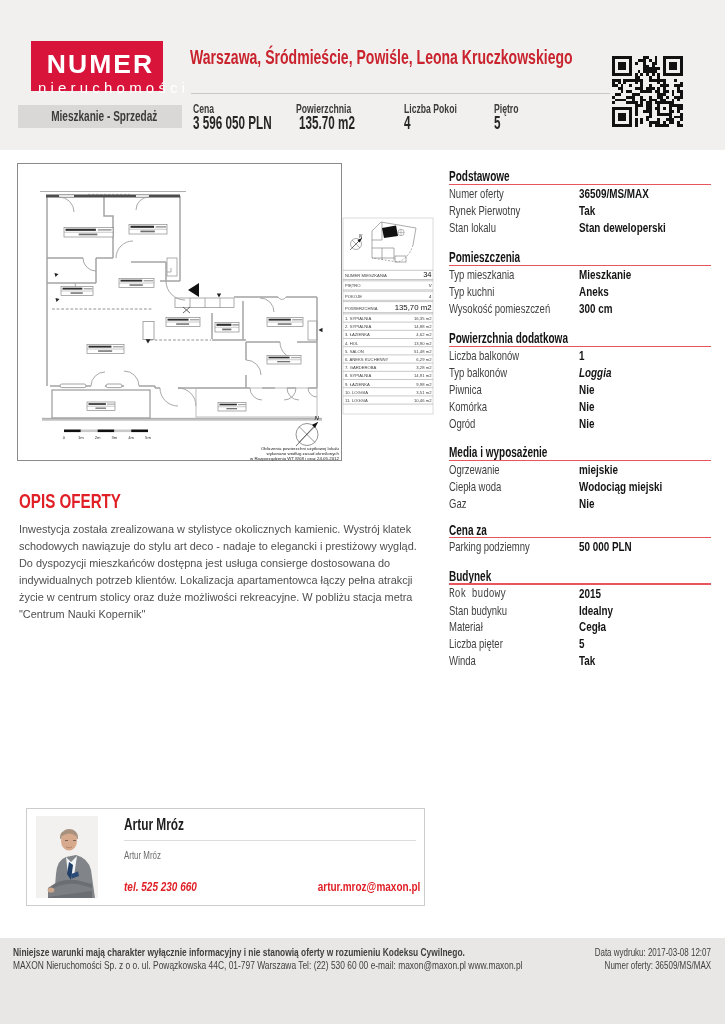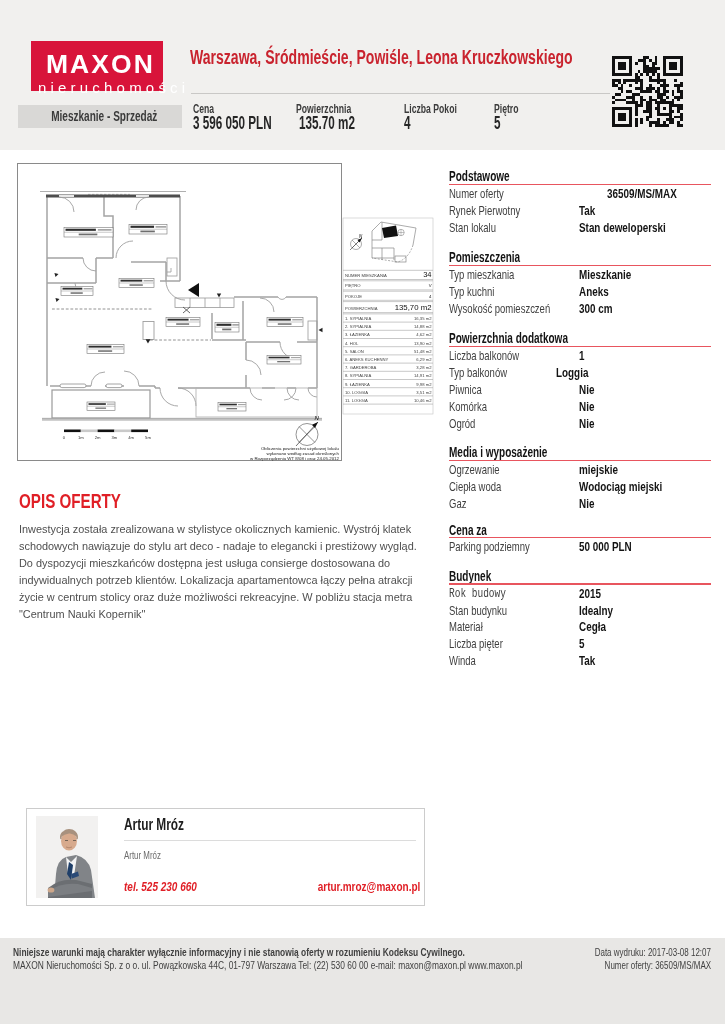--- a/index.html
+++ b/index.html
@@ -13,21 +13,21 @@
 .val { display:inline-block; transform:scaleX(.76); transform-origin:0 0; white-space:nowrap; font-size:13px; font-weight:bold; color:#141414; }
 </style>
 </head>
 <body>
 <div id="page">
 
   <div class="abs" style="left:0;top:0;width:725px;height:150px;background:#f1f0ee;"></div>
 
   <div class="abs" style="left:31px;top:41px;width:132px;height:50px;background:#d8143a;text-align:center;">
 
-    <div style="color:#fff;font-weight:bold;font-size:26.5px;letter-spacing:2.1px;margin-top:8px;margin-left:7px;">MAXON</div>
+    <div style="color:#fff;font-weight:bold;font-size:26.5px;letter-spacing:2.1px;margin-top:8px;margin-left:7px;">NUMER</div>
 
     <div style="color:#fff;font-size:15px;letter-spacing:4.2px;margin-top:-1.5px;margin-left:7px;">nieruchomości</div>
   </div>
 
   <div class="abs" style="left:18px;top:105px;width:164px;height:22.5px;background:#d9d8d6;line-height:22.5px;text-align:center;padding-left:7px;">
     <span style="display:inline-block;transform:scaleX(.67);transform-origin:50% 50%;white-space:nowrap;font-size:15px;font-weight:bold;color:#3b3b3b;">Mieszkanie - Sprzedaż</span>
   </div>
 
   <div class="abs" style="left:190px;top:45.5px;"><span class="cnd" style="font-size:19.5px;font-weight:bold;color:#c9232e;">Warszawa, Śródmieście, Powiśle, Leona Kruczkowskiego</span></div>
 
@@ -315,41 +315,41 @@
     <text x="345" y="393.7" font-family="Liberation Sans" font-size="4.2" fill="#3f3f3f">10. LOGGIA</text>
     <text x="431.5" y="393.7" font-family="Liberation Sans" font-size="4.2" fill="#3f3f3f" text-anchor="end">3,51 m2</text>
     <text x="345" y="401.9" font-family="Liberation Sans" font-size="4.2" fill="#3f3f3f">11. LOGGIA</text>
     <text x="431.5" y="401.9" font-family="Liberation Sans" font-size="4.2" fill="#3f3f3f" text-anchor="end">10,46 m2</text>
     </g>
   </svg>
 
   <div class="abs" style="left:449px;top:167.0px;"><span class="h">Podstawowe</span></div>
   <div class="abs" style="left:449px;top:183.5px;width:262px;height:1.2px;background:#e8555e;"></div>
   <div class="abs" style="left:449px;top:183.7px;"><span class="lab">Numer oferty</span></div>
-  <div class="abs" style="left:579px;top:183.7px;margin-left:28px;"><span class="val">36509/MS/MAX</span></div>
+  <div class="abs" style="left:579px;top:183.7px;"><span class="val">36509/MS/MAX</span></div>
   <div class="abs" style="left:449px;top:200.6px;"><span class="lab">Rynek Pierwotny</span></div>
   <div class="abs" style="left:579px;top:200.6px;"><span class="val">Tak</span></div>
   <div class="abs" style="left:449px;top:217.5px;"><span class="lab">Stan lokalu</span></div>
   <div class="abs" style="left:579px;top:217.5px;"><span class="val">Stan deweloperski</span></div>
 
   <div class="abs" style="left:449px;top:248.3px;"><span class="h">Pomieszczenia</span></div>
   <div class="abs" style="left:449px;top:264.8px;width:262px;height:1.2px;background:#e8555e;"></div>
   <div class="abs" style="left:449px;top:265.0px;"><span class="lab">Typ mieszkania</span></div>
   <div class="abs" style="left:579px;top:265.0px;"><span class="val">Mieszkanie</span></div>
   <div class="abs" style="left:449px;top:281.9px;"><span class="lab">Typ kuchni</span></div>
   <div class="abs" style="left:579px;top:281.9px;"><span class="val">Aneks</span></div>
   <div class="abs" style="left:449px;top:298.8px;"><span class="lab">Wysokość pomieszczeń</span></div>
   <div class="abs" style="left:579px;top:298.8px;"><span class="val">300 cm</span></div>
 
   <div class="abs" style="left:449px;top:329.3px;"><span class="h">Powierzchnia dodatkowa</span></div>
   <div class="abs" style="left:449px;top:345.8px;width:262px;height:1.2px;background:#e8555e;"></div>
   <div class="abs" style="left:449px;top:346.0px;"><span class="lab">Liczba balkonów</span></div>
   <div class="abs" style="left:579px;top:346.0px;"><span class="val">1</span></div>
   <div class="abs" style="left:449px;top:362.9px;"><span class="lab">Typ balkonów</span></div>
-  <div class="abs" style="left:556px;top:362.9px;"><span class="val">Loggia</span></div>
+  <div class="abs" style="left:579px;top:362.9px;font-style:italic;"><span class="val">Loggia</span></div>
   <div class="abs" style="left:449px;top:379.8px;"><span class="lab">Piwnica</span></div>
   <div class="abs" style="left:579px;top:379.8px;"><span class="val">Nie</span></div>
   <div class="abs" style="left:449px;top:396.7px;"><span class="lab">Komórka</span></div>
   <div class="abs" style="left:579px;top:396.7px;"><span class="val">Nie</span></div>
   <div class="abs" style="left:449px;top:413.6px;"><span class="lab">Ogród</span></div>
   <div class="abs" style="left:579px;top:413.6px;"><span class="val">Nie</span></div>
 
   <div class="abs" style="left:449px;top:443.3px;"><span class="h">Media i wyposażenie</span></div>
   <div class="abs" style="left:449px;top:459.8px;width:262px;height:1.2px;background:#e8555e;"></div>
   <div class="abs" style="left:449px;top:460.0px;"><span class="lab">Ogrzewanie</span></div>

